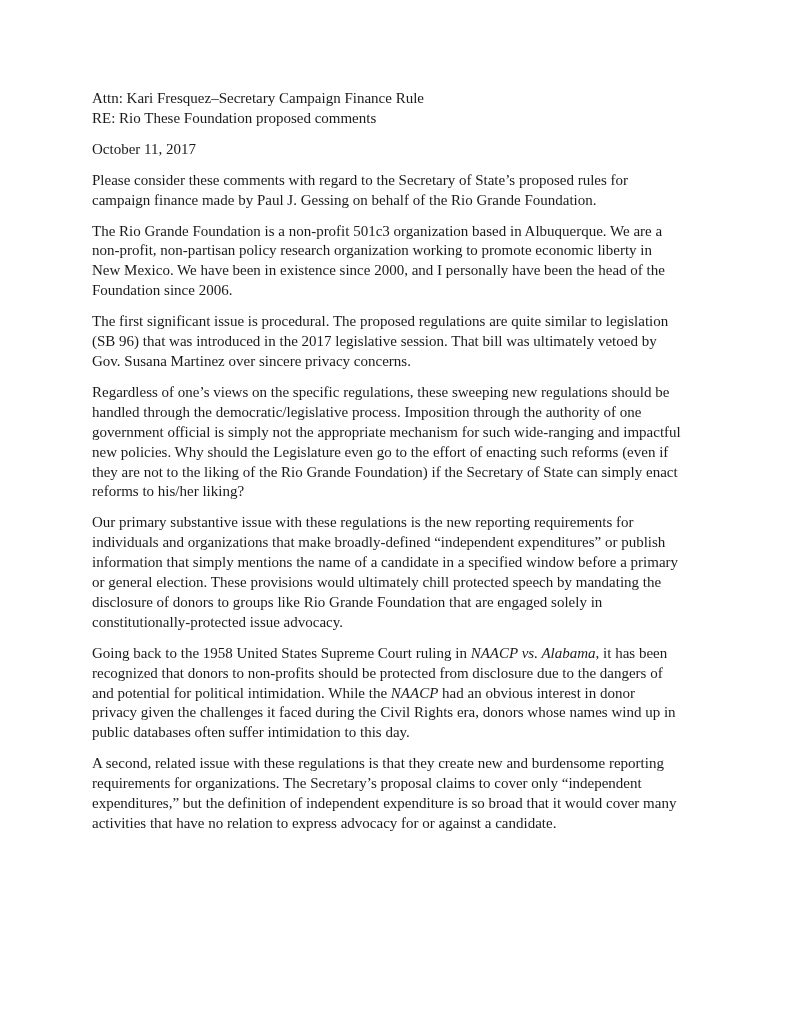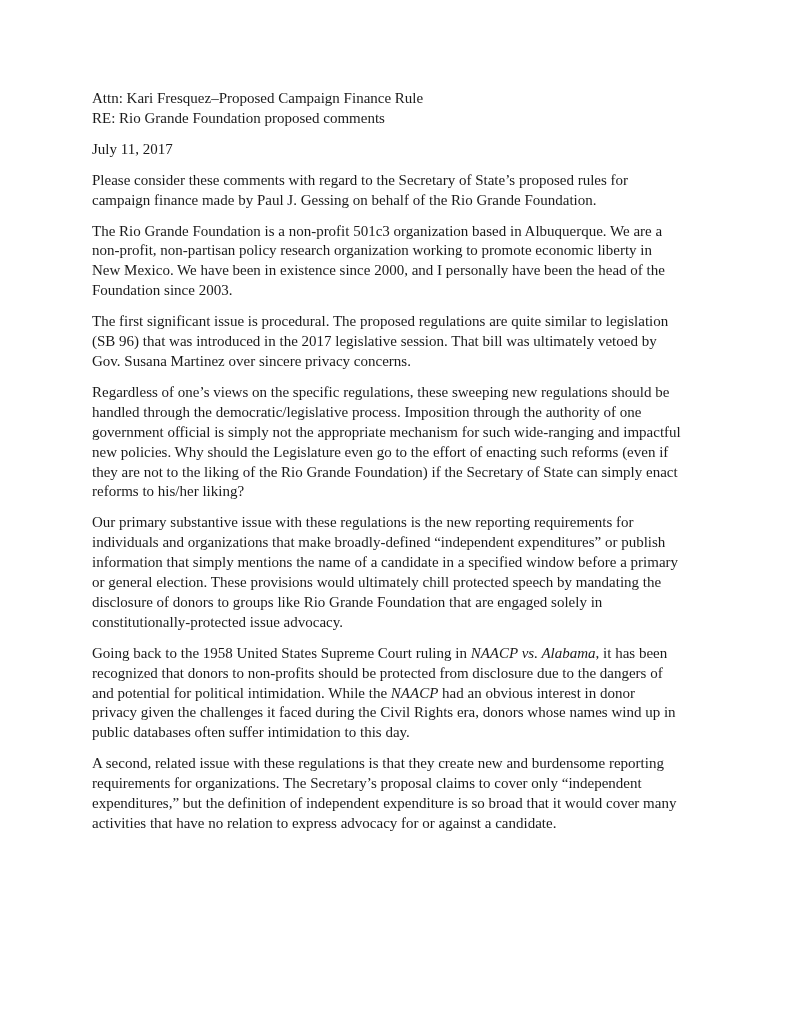--- a/index.html
+++ b/index.html
@@ -46,29 +46,29 @@
     font-style: italic;
   }
 </style>
 </head>
 <body>
 
 <div class="page">
   <div class="letter">
 
     <div class="hdr-block">
-      <div class="hdr-line">Attn: Kari Fresquez–Proposed Campaign Finance Rule</div>
-      <div class="hdr-line">RE: Rio Grande Foundation proposed comments</div>
+      <div class="hdr-line">Attn: Kari Fresquez–Secretary Campaign Finance Rule</div>
+      <div class="hdr-line">RE: Rio These Foundation proposed comments</div>
     </div>
 
-    <div class="date-line">July 11, 2017</div>
+    <div class="date-line">October 11, 2017</div>
 
     <div id="paragraphs">
         <p class="para"><span>Please consider these comments with regard to the Secretary of State’s proposed rules for campaign finance made by Paul J. Gessing on behalf of the Rio Grande Foundation.</span></p>
-        <p class="para"><span>The Rio Grande Foundation is a non-profit 501c3 organization based in Albuquerque. We are a non-profit, non-partisan policy research organization working to promote economic liberty in New Mexico. We have been in existence since 2000, and I personally have been the head of the Foundation since 2003.</span></p>
+        <p class="para"><span>The Rio Grande Foundation is a non-profit 501c3 organization based in Albuquerque. We are a non-profit, non-partisan policy research organization working to promote economic liberty in New Mexico. We have been in existence since 2000, and I personally have been the head of the Foundation since 2006.</span></p>
         <p class="para"><span>The first significant issue is procedural. The proposed regulations are quite similar to legislation (SB 96) that was introduced in the 2017 legislative session. That bill was ultimately vetoed by Gov. Susana Martinez over sincere privacy concerns.</span></p>
         <p class="para"><span>Regardless of one’s views on the specific regulations, these sweeping new regulations should be handled through the democratic/legislative process. Imposition through the authority of one government official is simply not the appropriate mechanism for such wide-ranging and impactful new policies. Why should the Legislature even go to the effort of enacting such reforms (even if they are not to the liking of the Rio Grande Foundation) if the Secretary of State can simply enact reforms to his/her liking?</span></p>
         <p class="para"><span>Our primary substantive issue with these regulations is the new reporting requirements for individuals and organizations that make broadly-defined “independent expenditures” or publish information that simply mentions the name of a candidate in a specified window before a primary or general election. These provisions would ultimately chill protected speech by mandating the disclosure of donors to groups like Rio Grande Foundation that are engaged solely in constitutionally-protected issue advocacy.</span></p>
         <p class="para"><span>Going back to the 1958 United States Supreme Court ruling in </span><em>NAACP vs. Alabama</em><span>, it has been recognized that donors to non-profits should be protected from disclosure due to the dangers of and potential for political intimidation. While the </span><em>NAACP</em><span> had an obvious interest in donor privacy given the challenges it faced during the Civil Rights era, donors whose names wind up in public databases often suffer intimidation to this day.</span></p>
         <p class="para"><span>A second, related issue with these regulations is that they create new and burdensome reporting requirements for organizations. The Secretary’s proposal claims to cover only “independent expenditures,” but the definition of independent expenditure is so broad that it would cover many activities that have no relation to express advocacy for or against a candidate.</span></p>
       </div>
 
   </div>
 </div>
 

